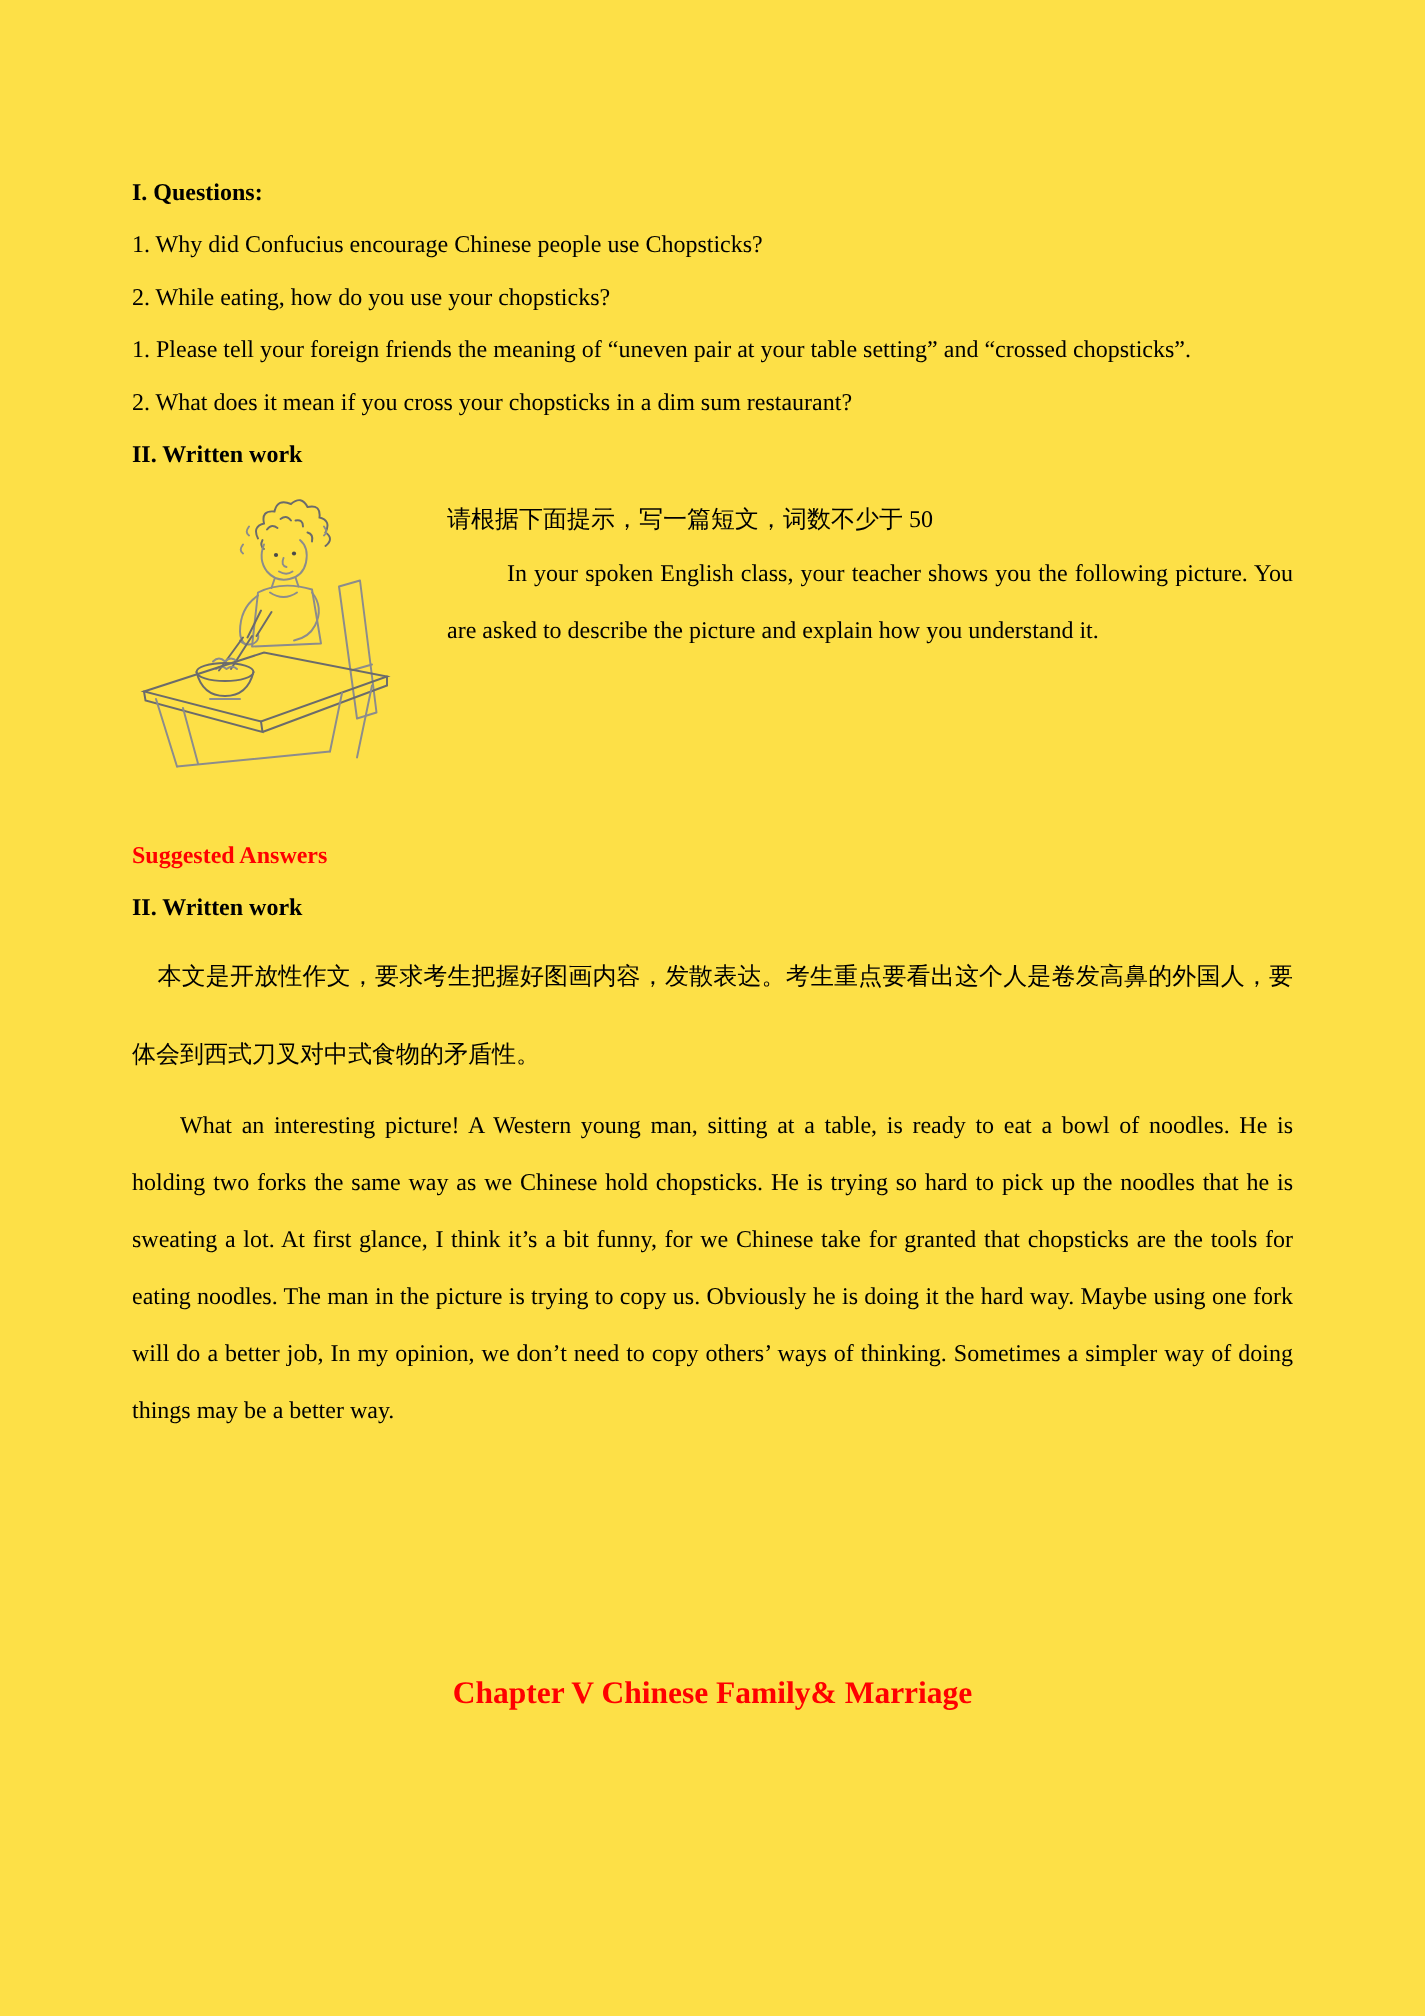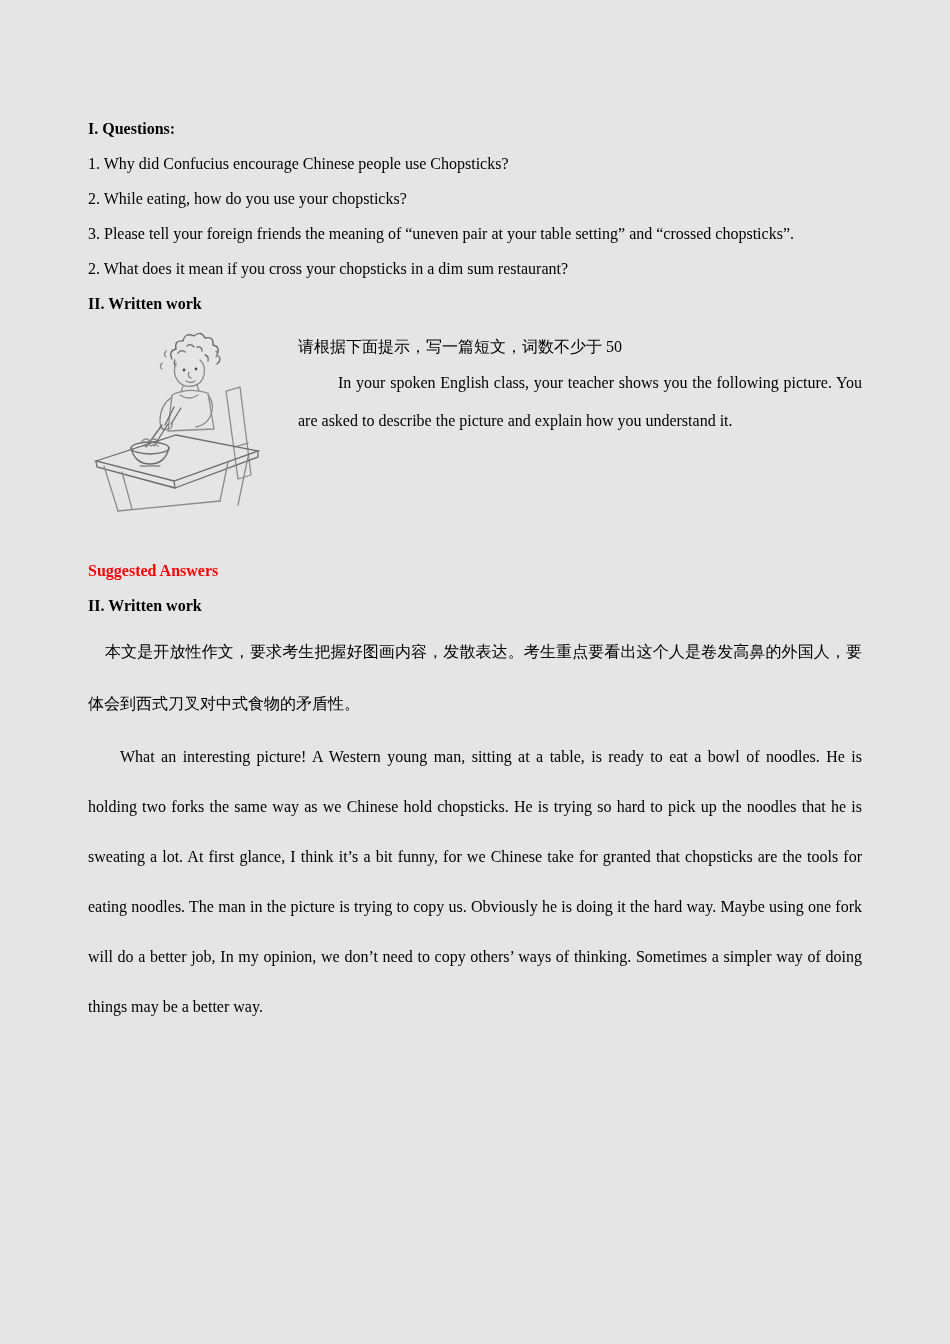--- a/index.html
+++ b/index.html
@@ -1,21 +1,21 @@
 <!DOCTYPE html>
 <html><head>
 <meta charset="utf-8">
 <style>
   html, body { margin: 0; padding: 0; background: #ffffff; }
   .page {
     position: relative;
     width: 950px;
     height: 1344px;
     margin: 0 auto;
-    background: #e5e5e5;
+    background: #fde047;
     box-sizing: border-box;
     padding: 111px 88px 0 88px;
     font-family: "Liberation Serif", "DejaVu Serif", serif;
     font-size: 16px;
     color: #000000;
     overflow: hidden;
   }
   p { margin: 0; }
   .bold { font-weight: bold; }
   .red { color: #ff0000; }
@@ -38,21 +38,21 @@
   .sec-gap { height: 40px; }
   .hline { line-height: 35px; }
   .cn-par {
     line-height: 52px;
     text-align: justify;
     text-indent: 17px;
     margin-top: 3px;
     font-family: Liberation Serif, serif;
   }
   .essay {
-    line-height: 50px;
+    line-height: 38px;
     text-align: justify;
     text-indent: 32px;
     margin-top: 2px;
   }
   .chapter {
     margin-top: 152px;
     text-align: center;
     font-size: 21px;
     font-weight: bold;
     color: #ff0000;
@@ -63,21 +63,21 @@
   .sketch-fill { fill: #4a4a4a; stroke: none; }
 </style>
 </head>
 <body>
 
 <div class="page">
 
   <p class="qline bold">I. Questions:</p>
   <p class="qline">1. Why did Confucius encourage Chinese people use Chopsticks?</p>
   <p class="qline">2. While eating, how do you use your chopsticks?</p>
-  <p class="qline">3. Please tell your foreign friends the meaning of “uneven pair at your table setting” and “crossed chopsticks”.</p>
+  <p class="qline">1. Please tell your foreign friends the meaning of “uneven pair at your table setting” and “crossed chopsticks”.</p>
   <p class="qline">2. What does it mean if you cross your chopsticks in a dim sum restaurant?</p>
   <p class="qline bold">II. Written work</p>
 
   <div class="figure-row">
     <div class="illustration">
       <svg width="178" height="184" viewBox="0 0 178 184" xmlns="http://www.w3.org/2000/svg">
 
         <path class="sketch" d="M138 62 L150 150 M152 58 L163 146 M138 62 L152 58 M146 118 L160 114 M150 150 L163 146"></path>
 
         <path class="sketch-dark" d="M84 30 q-4 -8 4 -10 q-2 -9 7 -8 q2 -9 11 -5 q7 -6 11 2 q9 -2 8 7 q8 2 4 10 q6 4 0 9"></path>
@@ -122,14 +122,15 @@
 
   <div class="sec-gap"></div>
 
   <p class="hline bold red">Suggested Answers</p>
   <p class="hline bold">II. Written work</p>
 
   <p class="cn-par">本文是开放性作文，要求考生把握好图画内容，发散表达。考生重点要看出这个人是卷发高鼻的外国人，要体会到西式刀叉对中式食物的矛盾性。</p>
 
   <p class="essay">What an interesting picture! A Western young man, sitting at a table, is ready to eat a bowl of noodles. He is holding two forks the same way as we Chinese hold chopsticks. He is trying so hard to pick up the noodles that he is sweating a lot. At first glance, I think it’s a bit funny, for we Chinese take for granted that chopsticks are the tools for eating noodles. The man in the picture is trying to copy us. Obviously he is doing it the hard way. Maybe using one fork will do a better job, In my opinion, we don’t need to copy others’ ways of thinking. Sometimes a simpler way of doing things may be a better way.</p>
 
+  <h1 class="chapter">Chapter V Chinese Family&amp; Marriage</h1>
 
 </div>
 
 </body></html>

